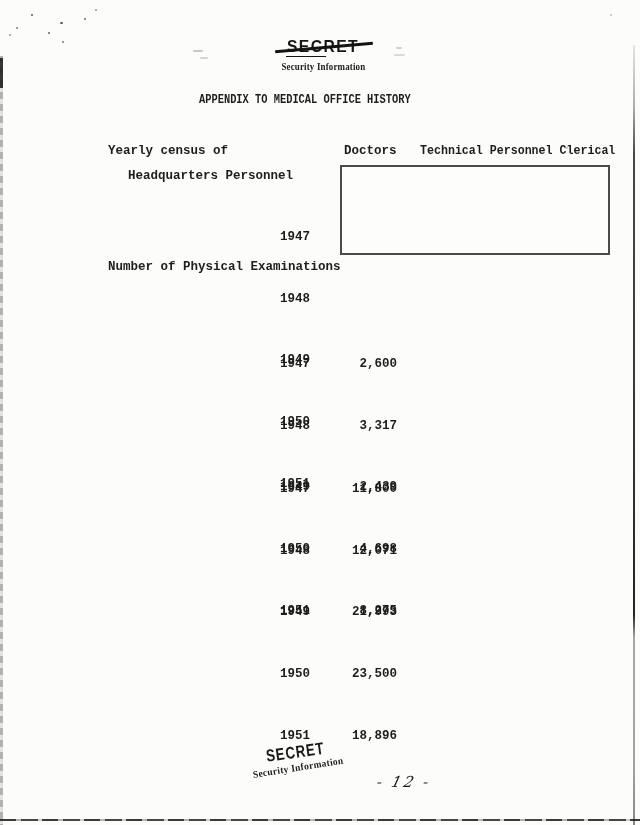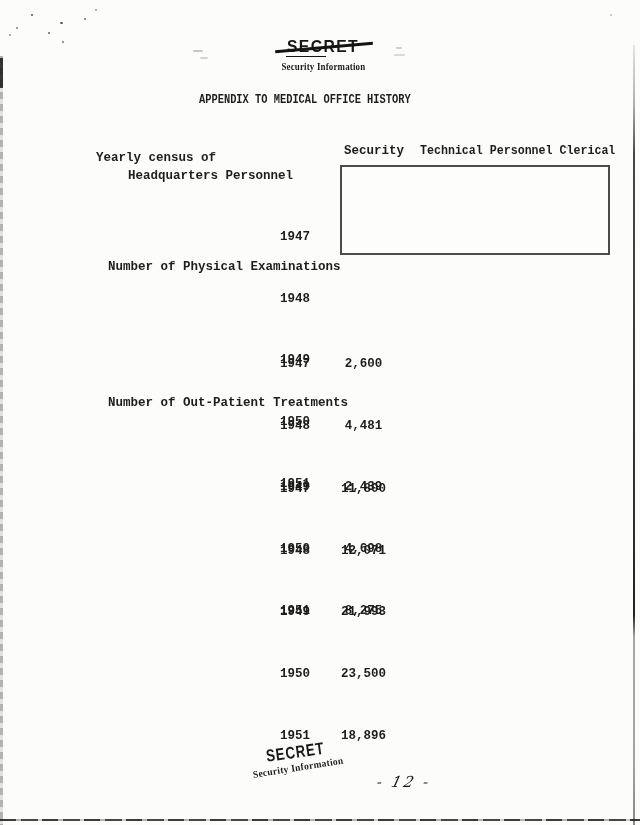--- a/index.html
+++ b/index.html
@@ -9,37 +9,37 @@
     font-family:"Liberation Sans", sans-serif;
   }
   
   .tw {
     position:absolute;
     font-family:"Liberation Mono","DejaVu Sans Mono",monospace;
     font-weight:700; font-size:12.5px; color:#1d1d1b;
     white-space:pre; line-height:15.45px;
   }
   .doc-title   { left:199px; top:93px;  transform:scaleX(0.83); transform-origin:0 0; }
-  .census-heading { left:96px; top:144px;margin-top:7px; }
+  .census-heading { left:108px; top:144px; }
   .col-doctors    { left:344px; top:144px; }
   .col-technical  { left:420px; top:144px; transform:scaleX(0.93); transform-origin:0 0; }
   .census-sub     { left:108px; top:169px;margin-left:20px; }
   .census-years   { left:280px; top:168px; }
   .census-years .yr { display:block; height:15.45px; }
   .redaction-box  {
     position:absolute; left:340px; top:165px; width:266px; height:86px;
     border:2px solid #4b4b48; background:#fdfdfc;
   }
   .pe-heading { left:108px; top:260px; }
   .pe-rows    { left:280px; top:295px; }
   .op-heading { left:108px; top:396px; }
   .op-rows    { left:280px; top:420px; }
   .drow  { display:flex; height:15.45px; }
   .ycell { width:50px; }
-  .vcell { width:67px; text-align:center; }
+  .vcell { width:67px; text-align:right; }
 
   
   .top-stamp { position:absolute; left:262px; top:37px; width:122px; text-align:center; }
   .stamp-word {
     display:inline-block; font-family:"Liberation Sans",sans-serif; font-weight:700;
     font-size:16.5px; letter-spacing:1.5px; color:#161616;
     transform:scaleX(0.95); transform-origin:50% 50%;
   }
   .strike {
     position:absolute; left:13px; top:9px; width:98px; height:2.6px;
@@ -123,21 +123,21 @@
     <span class="stamp-word">SECRET</span>
     <div class="strike"></div>
     <div class="stamp-underline"></div>
     <br>
     <span class="stamp-sub">Security Information</span>
   </div>
 
   <div class="tw doc-title">APPENDIX TO MEDICAL OFFICE HISTORY</div>
 
   <div class="tw census-heading">Yearly census of</div>
-  <div class="tw col-doctors">Security</div>
+  <div class="tw col-doctors">Doctors</div>
   <div class="tw col-technical">Technical Personnel Clerical</div>
 
   <div class="tw census-sub">Headquarters Personnel</div>
   <div class="tw census-years">
     
   
       <span class="yr">1947</span>
     
       <span class="yr">1948</span>
     
@@ -153,40 +153,39 @@
   <div class="tw pe-rows">
     
   
       <div class="drow">
         <span class="ycell">1947</span>
         <span class="vcell">2,600</span>
       </div>
     
       <div class="drow">
         <span class="ycell">1948</span>
-        <span class="vcell">4,481</span>
+        <span class="vcell">3,317</span>
       </div>
     
       <div class="drow">
         <span class="ycell">1949</span>
         <span class="vcell">2,439</span>
       </div>
     
       <div class="drow">
         <span class="ycell">1950</span>
         <span class="vcell">4,698</span>
       </div>
     
       <div class="drow">
         <span class="ycell">1951</span>
         <span class="vcell">8,275</span>
       </div>
     </div>
 
-  <div class="tw op-heading">Number of Out-Patient Treatments</div>
   <div class="tw op-rows">
     
   
       <div class="drow">
         <span class="ycell">1947</span>
         <span class="vcell">11,800</span>
       </div>
     
       <div class="drow">
         <span class="ycell">1948</span>

